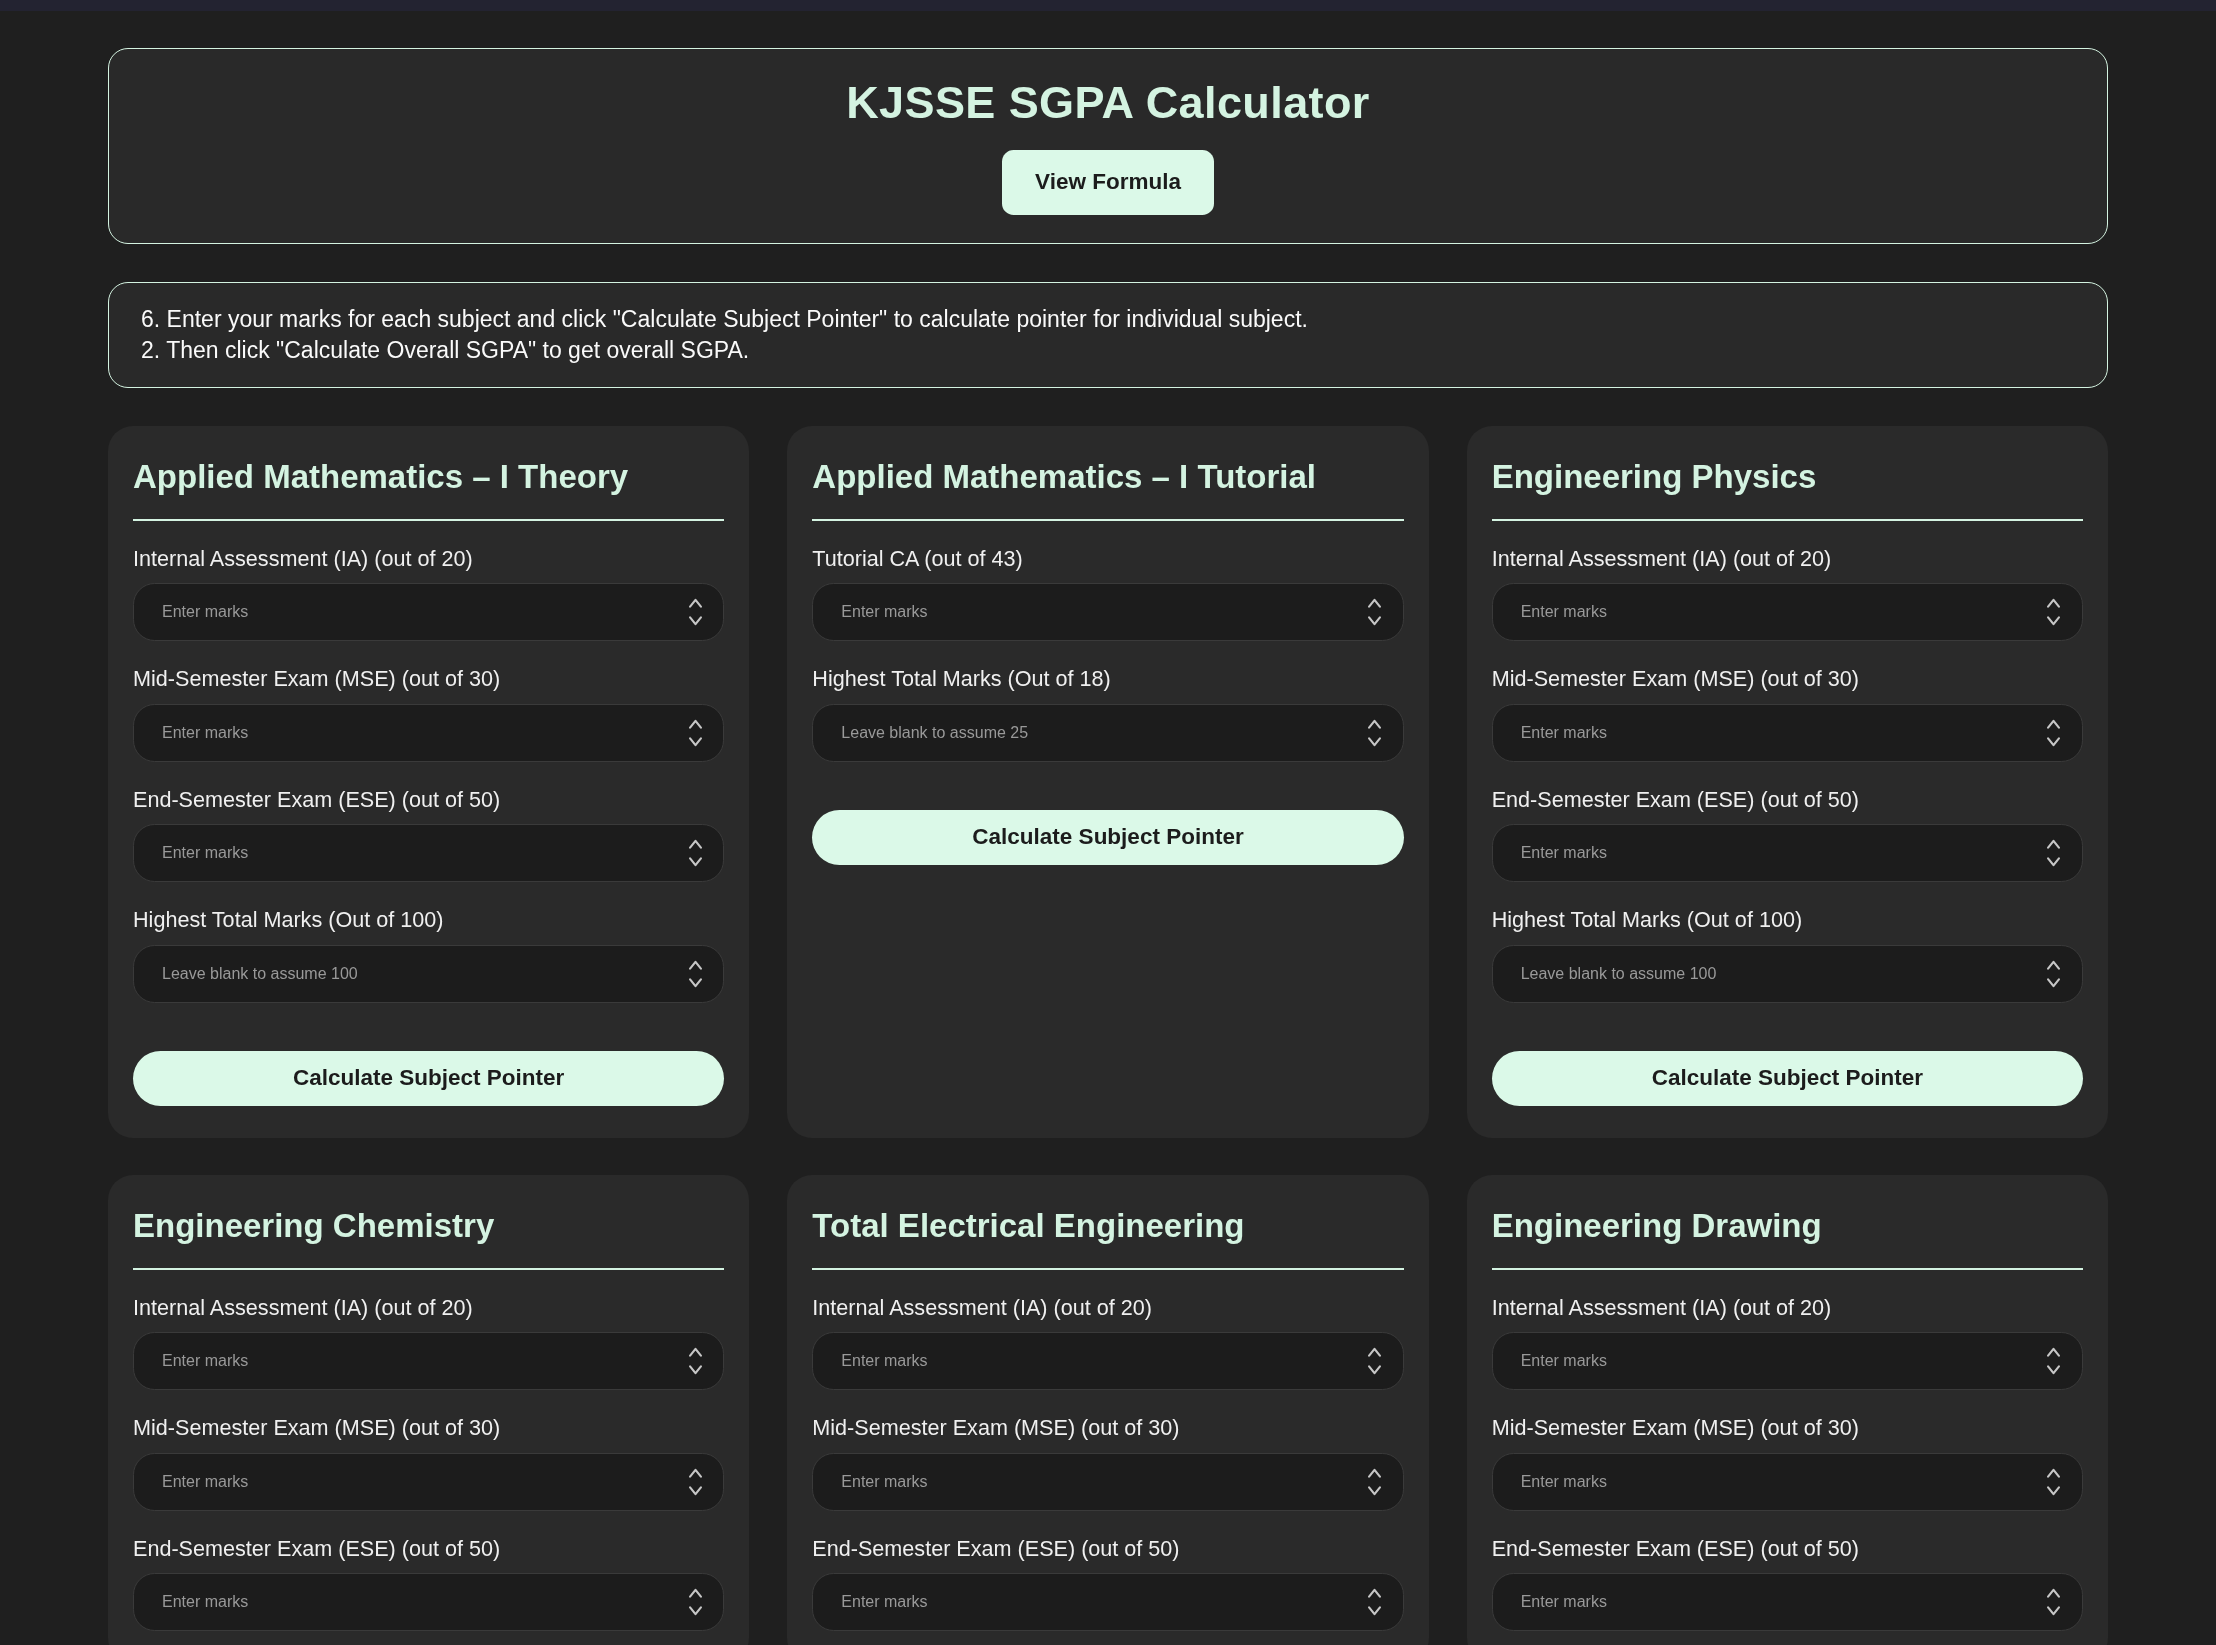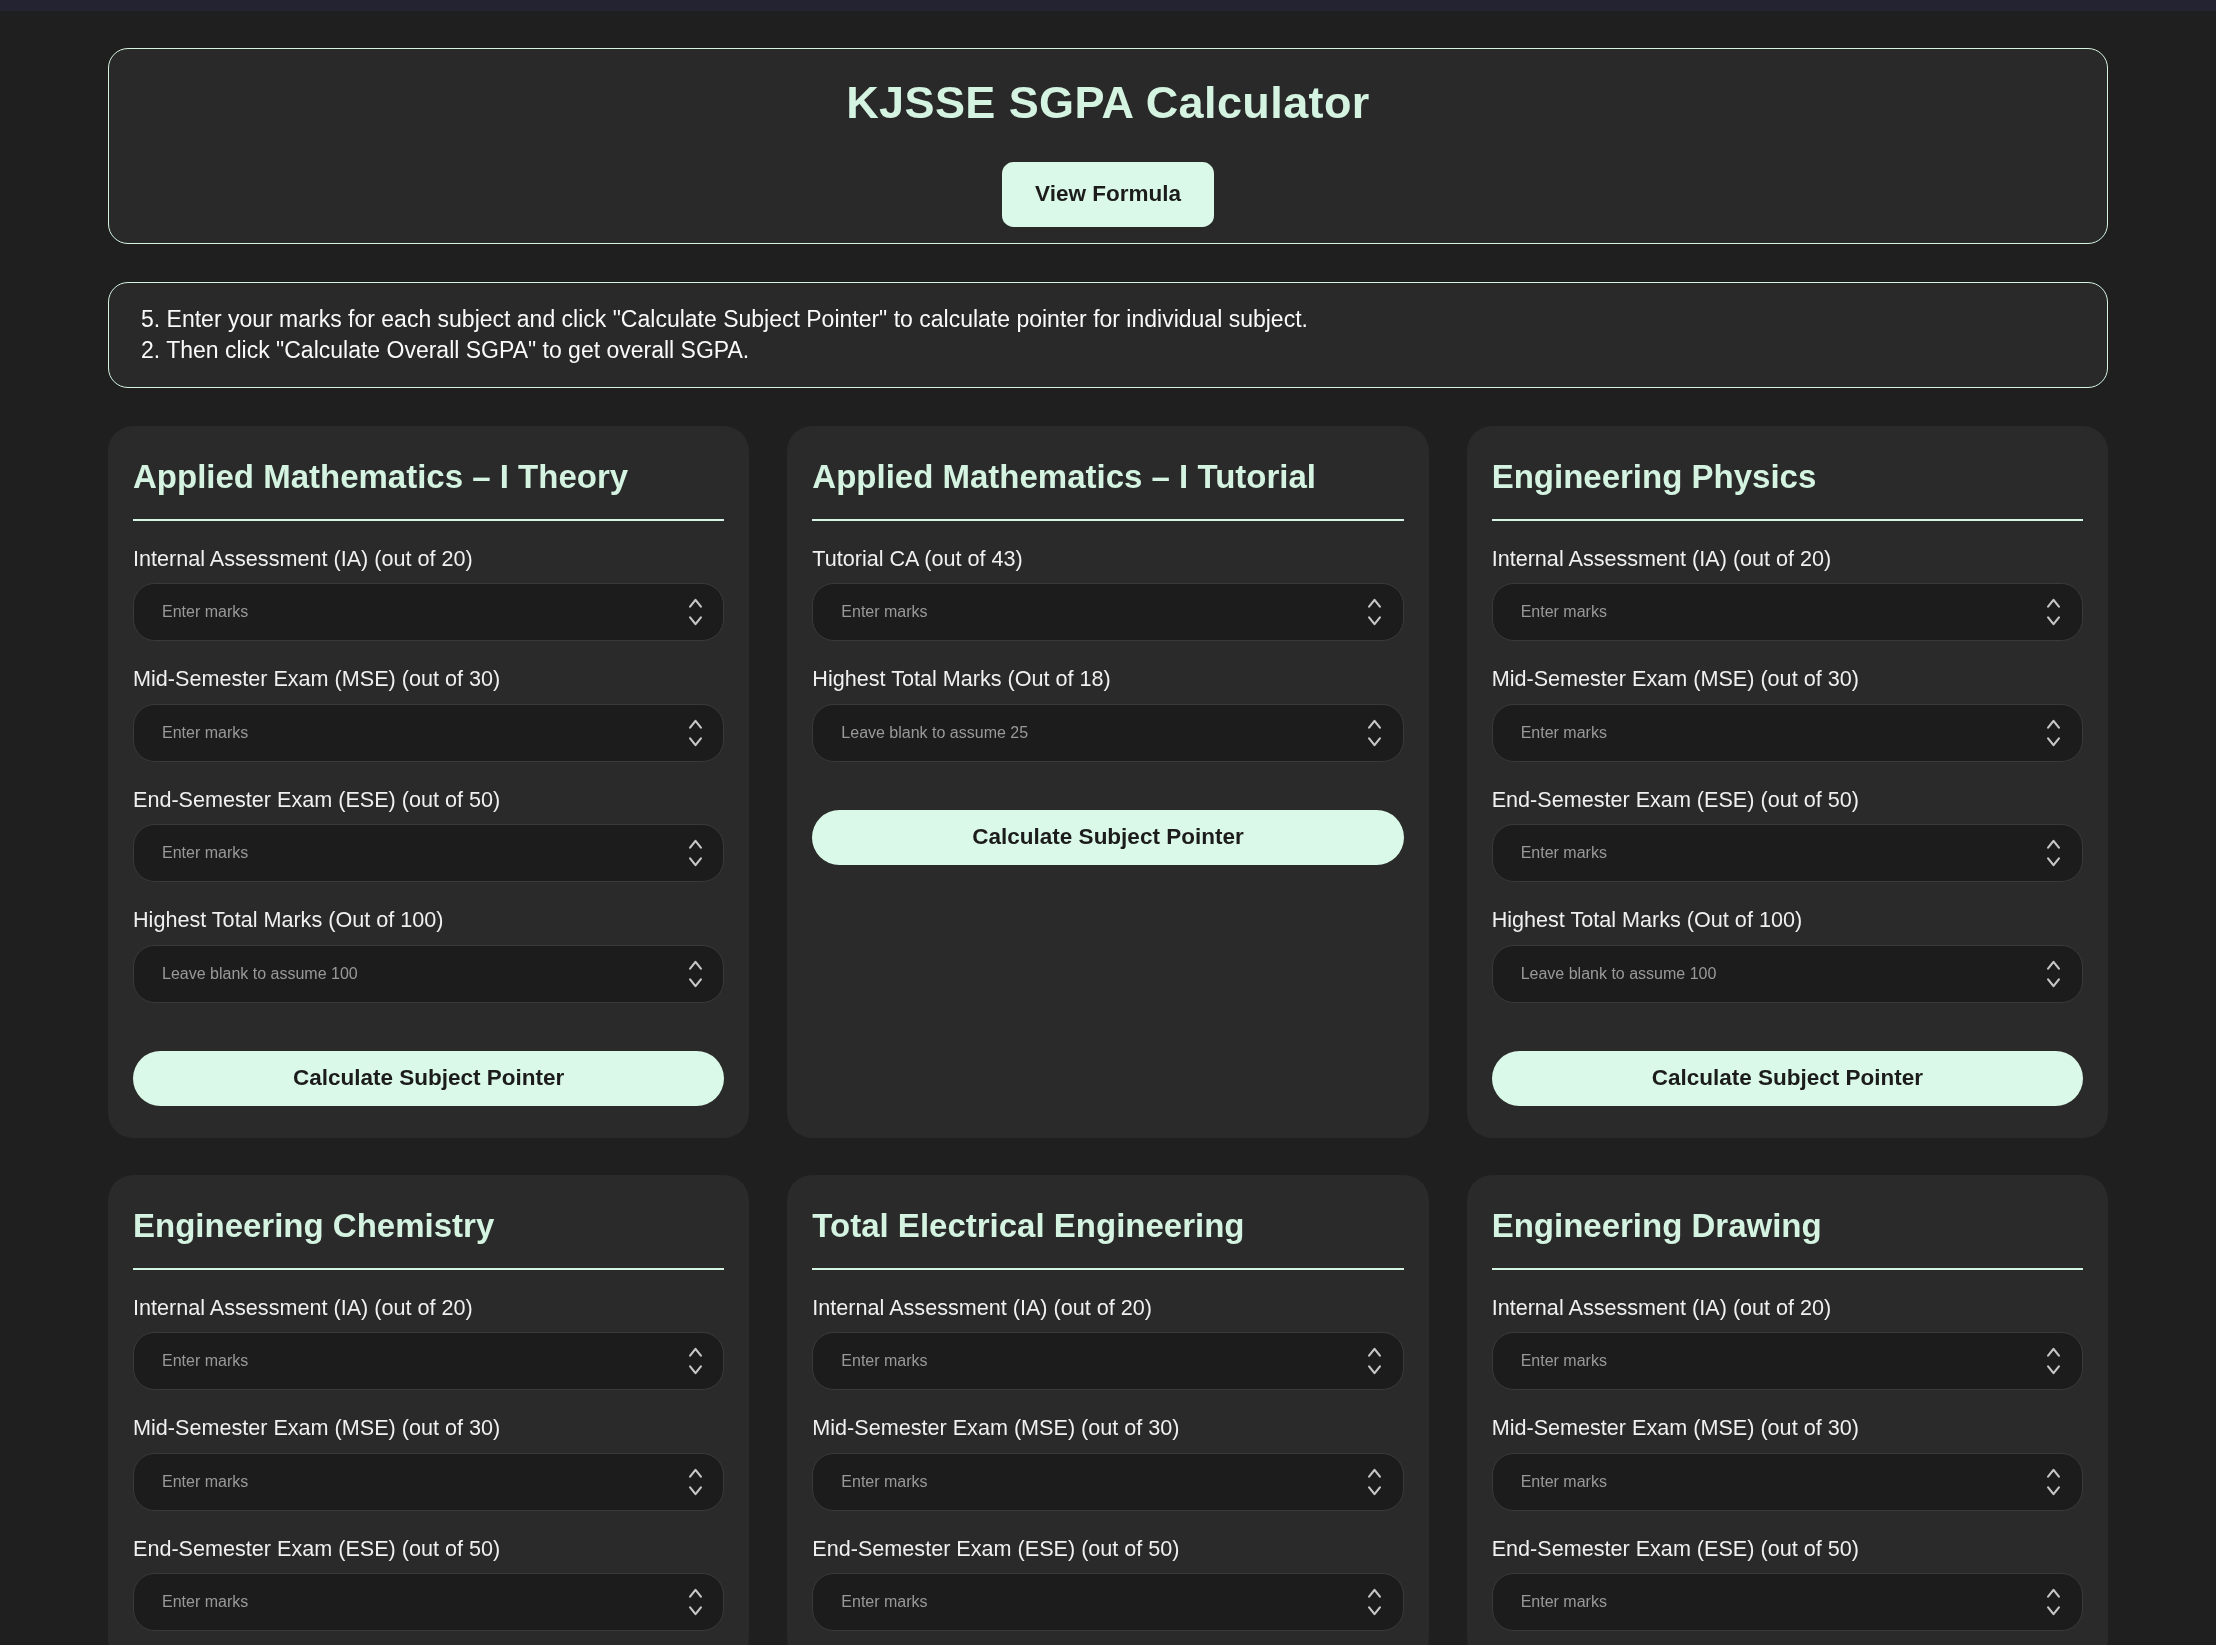--- a/index.html
+++ b/index.html
@@ -25,21 +25,21 @@
   .topbar{height:10.8px;background:var(--topbar-bg);}
   .container{padding:0 108px;}
 
   .header-card{
     margin-top:37px;height:196px;
     border:1.7px solid var(--accent-text);border-radius:20px;
     background:#292929;
     display:flex;flex-direction:column;align-items:center;justify-content:center;gap:21.6px;
   }
   .page-title{
-    margin:12px;color:var(--accent-text);
+    margin:0;color:var(--accent-text);
     font-size:45px;font-weight:bold;line-height:1.15;letter-spacing:0.4px;
   }
   .view-formula{
     height:65px;padding:0 33px;border:none;border-radius:11.6px;
     background:var(--accent-fill);color:var(--btn-text);
     font-family:inherit;font-size:22.5px;font-weight:bold;cursor:pointer;
   }
 
   .instructions{
     margin-top:38px;
@@ -98,21 +98,21 @@
 <div class="topbar"></div>
 
 <div class="container">
 
   <header class="header-card">
     <h1 class="page-title">KJSSE SGPA Calculator</h1>
     <button class="view-formula">View Formula</button>
   </header>
 
   <section class="instructions">
-    <p>5. Enter your marks for each subject and click "Calculate Subject Pointer" to calculate pointer for individual subject.</p>
+    <p>6. Enter your marks for each subject and click "Calculate Subject Pointer" to calculate pointer for individual subject.</p>
     <p>2. Then click "Calculate Overall SGPA" to get overall SGPA.</p>
   </section>
 
   <div class="grid" id="subjects-grid">
   <section class="card">
     <h2 class="card-title">Applied Mathematics – I Theory</h2>
     <hr class="title-rule">
     <div class="fields">
   <label class="field-label">Internal Assessment (IA) (out of 20)</label>
   <div class="input-wrap">

